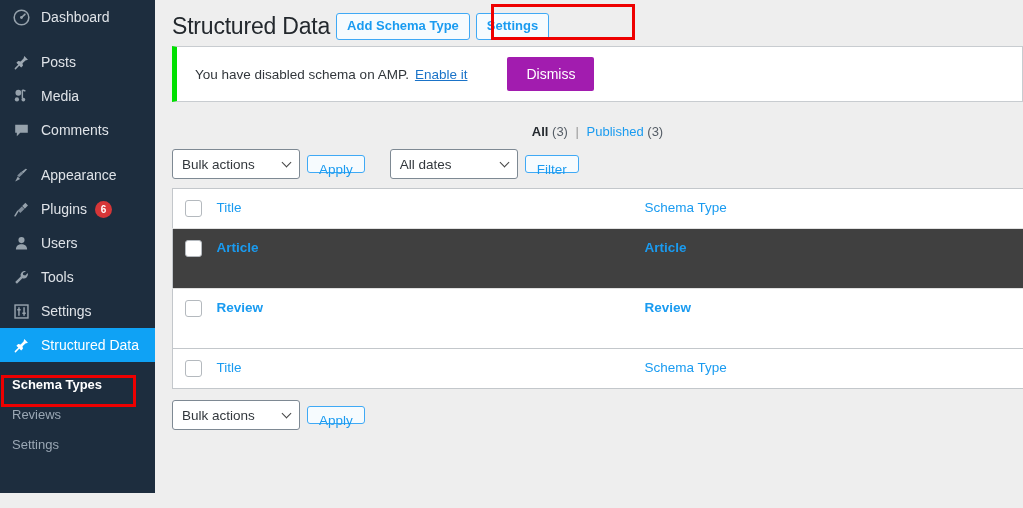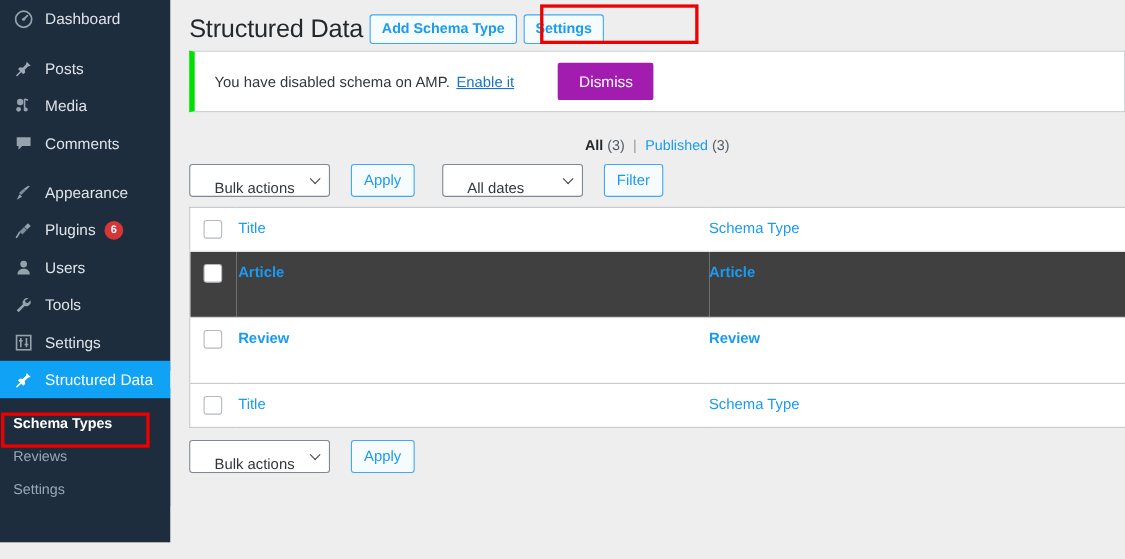--- a/index.html
+++ b/index.html
@@ -187,48 +187,47 @@
     gap: 7px;
   }
   .tablenav.bottom { margin-top: 11px; }
   .select-box {
     position: relative;
     background: #fff;
     border: 1px solid #7e8993;
     border-radius: 3px;
     height: 30px;
     min-width: 128px;
-    display: flex; align-items: flex-end;
-    padding: 0 26px 0 22px;
+    display: flex; align-items: center;
+    padding: 0 26px 0 9px;
     font-size: 13.5px;
     color: #32373c;
     cursor: pointer;
   }
   .select-box.dates { min-width: 128px; }
   .select-box .chev {
     position: absolute; right: 9px; top: 50%;
     margin-top: -3px;
     width: 7px; height: 7px;
     border-right: 1.6px solid #444;
     border-bottom: 1.6px solid #444;
     transform: rotate(45deg);
     margin-top: -5px;
   }
   .btn-secondary {
     background: #f6fbfe;
     border: 1px solid #3fa9f5;
     border-radius: 3px;
     color: #1a9bf0;
     font-size: 13.5px;
-    height: 30px;
+    height: 18px;
     padding: 0 11px;
     cursor: pointer;
     font-family: "Liberation Sans", sans-serif;
     line-height: 28px;
-    margin-left: 12px;
   }
   .spacer-sm { width: 11px; }
 
   
   .wp-table {
     margin: 9px 0 0 17px;
     margin-right: 0;
     border-collapse: collapse;
     width: calc(100% - 17px);
     background: #fff;

